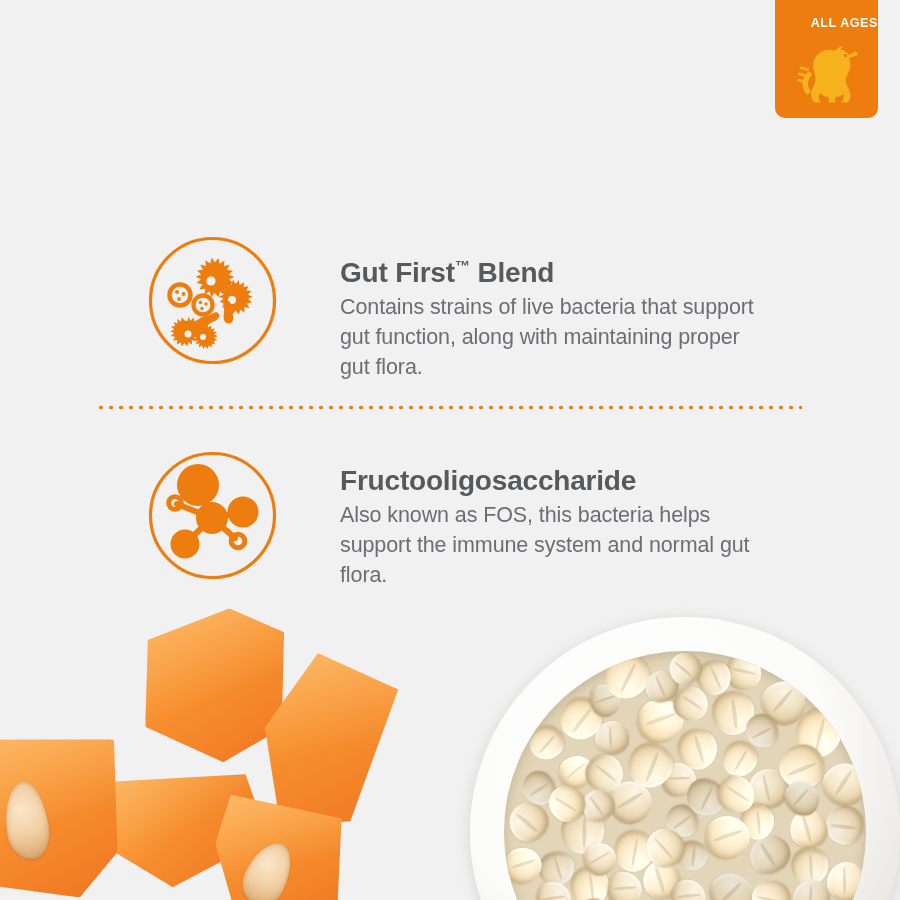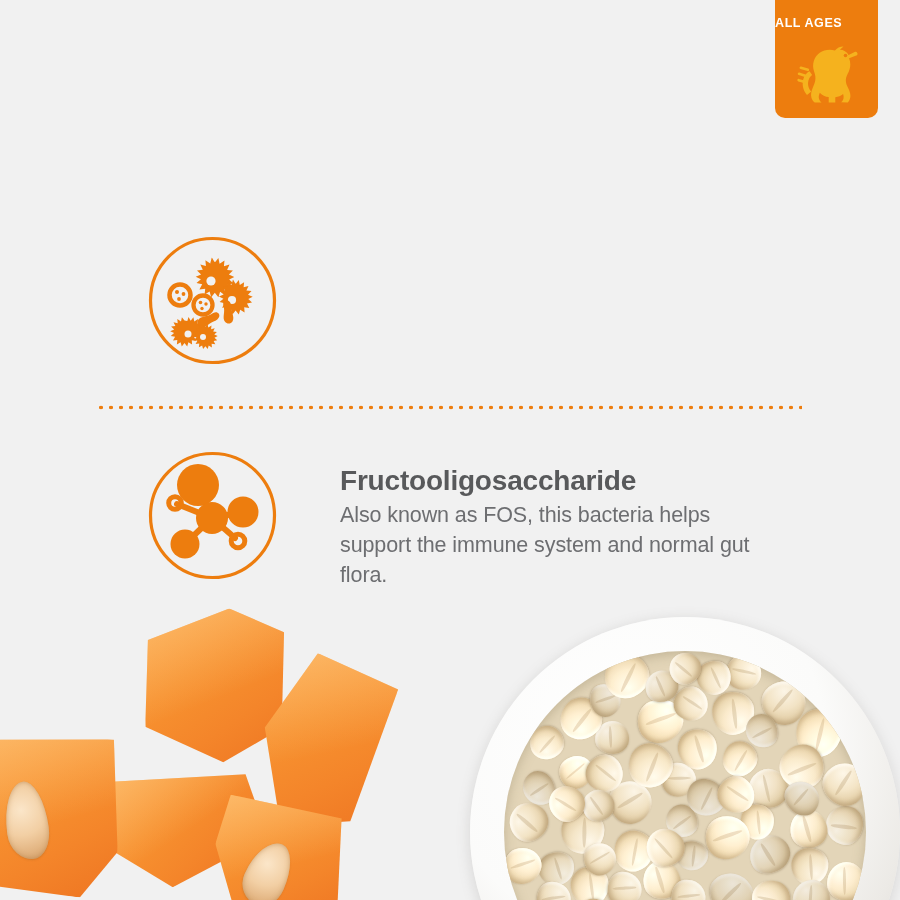--- a/index.html
+++ b/index.html
@@ -21,21 +21,21 @@
     position:absolute;
     left:775px; top:-14px;
     width:103px; height:132px;
     background:#ED7D0E;
     border-radius:10px;
     overflow:hidden;
   }
   .badge-label {
     position:absolute;
     top:30px; left:0; right:0;
-    text-align:left;
+    text-align:right;
     color:#ffffff;
     font-size:12.5px;
     font-weight:bold;
     letter-spacing:0.6px;
     font-family:"Liberation Sans", sans-serif;
   }
   .badge-dog {
     position:absolute;
     left:50%; top:52px;
     transform:translateX(-50%);
@@ -320,20 +320,24 @@
           <circle cx="56" cy="70" r="9.5" fill="none" stroke="#ED7D0E" stroke-width="4.3"></circle>
           <circle cx="53.5" cy="67.5" r="1.8" fill="#ED7D0E"></circle>
           <circle cx="59" cy="69" r="1.7" fill="#ED7D0E"></circle>
           <circle cx="55" cy="73.5" r="1.7" fill="#ED7D0E"></circle>
         </g>
 
         <path fill="#ED7D0E" d="M62.5 88.8c-2.7 2.4-5 3.8-7.9 3.1-3.3-.8-4.9-4.3-3.3-7.1 1.3-2.2 3.7-2.9 6.3-3.4 3.1-.6 5.8-1.2 8.6-3.3 2-1.5 4.5-1.2 5.7.7 1.1 1.8.3 4-1.6 5.6-2.4 2-4.9 2.2-7.8 4.4z"></path>
         <path fill="#ED7D0E" d="M85.3 77.7c.9 3.4 1.7 6 .3 8.5-1.6 2.9-5.5 3.2-7.6.6-1.6-2-1.5-4.5-1.2-7.1.4-3.1.7-5.9-.4-9.2-.8-2.4.3-4.6 2.5-5.1 2.1-.5 4 1 4.8 3.4.9 3 .6 5.4 1.6 8.9z"></path>
       </svg>
     </div>
+    <div class="feature-text">
+      <div class="feature-title"><span>Gut First</span><span class="tm">™</span><span> Blend</span></div>
+      <p class="feature-desc">Contains strains of live bacteria that support gut function, along with maintaining proper gut flora.</p>
+    </div>
   </div>
 
   <div class="divider"></div>
 
   <div class="feature" id="feature-2">
     <div class="feature-icon">
       <svg viewBox="0 0 131 131">
         <circle cx="65.5" cy="65.5" r="62" fill="none" stroke="#ED7D0E" stroke-width="3.2"></circle>
         <g stroke="#ED7D0E" stroke-width="6" stroke-linecap="round">
           <line x1="65" y1="68" x2="52" y2="38"></line>

